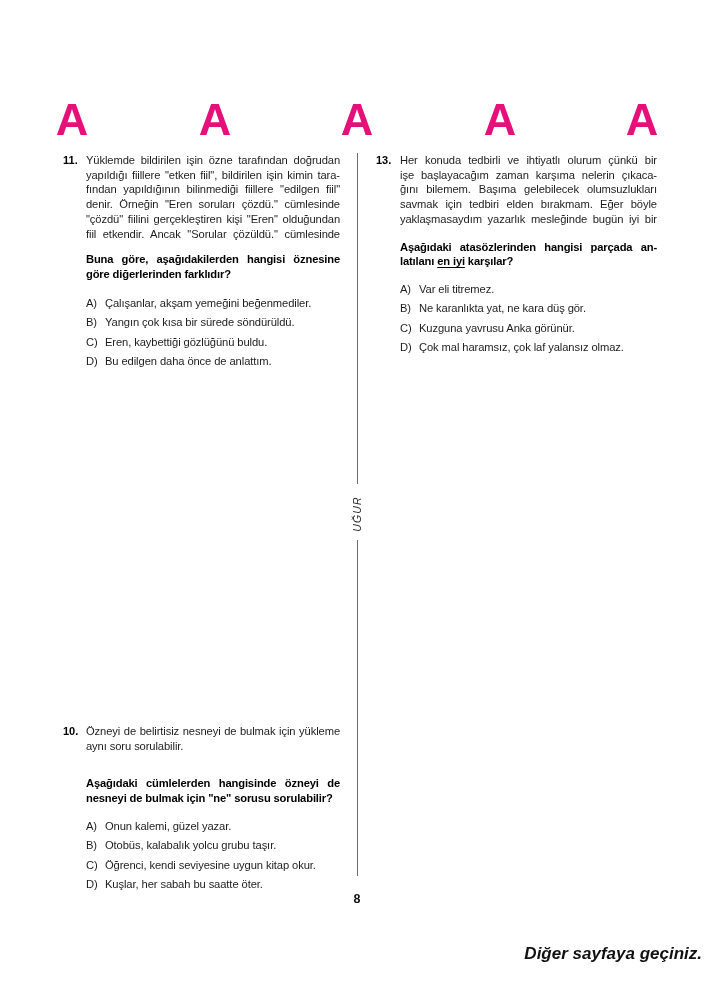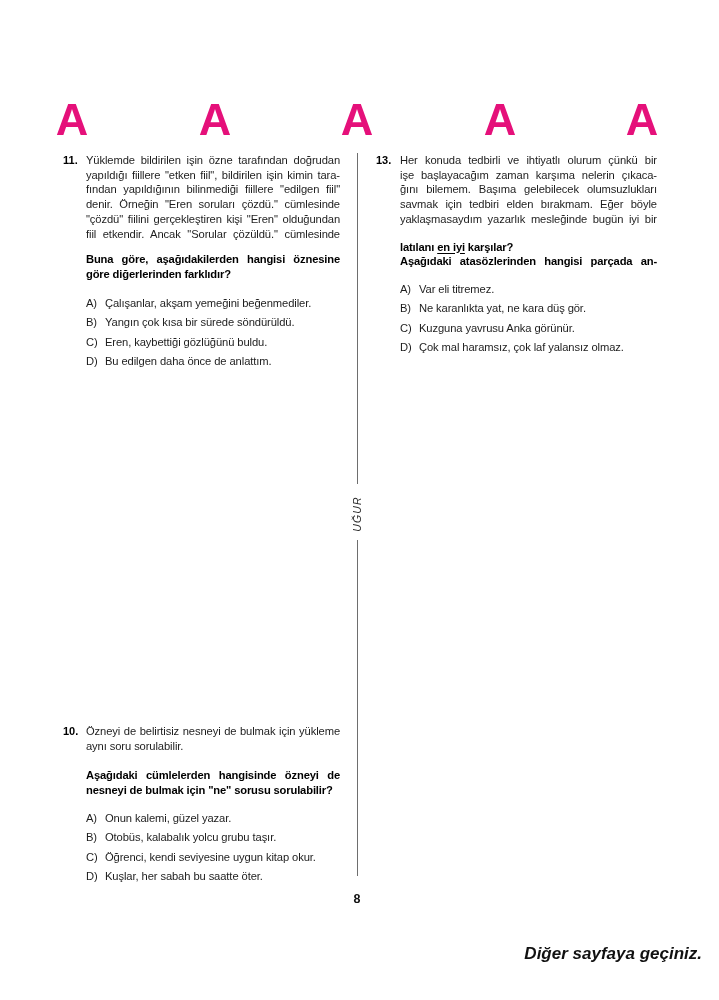--- a/index.html
+++ b/index.html
@@ -25,21 +25,21 @@
   #q13 .qbody { padding-left:24px; }
 
   .ln {
     font-size:11.2px; line-height:14.7px; letter-spacing:-0.1px;
     white-space:nowrap; text-align:justify; text-align-last:justify; color:#1d1d1d;
   }
   .ln-last { text-align-last:left; }
 
   .stem { }
   #q11 .stem { margin-top:11px; }
-  #q12 .stem { margin-top:15px; }
+  #q12 .stem { margin-top:23px; }
   #q13 .stem { margin-top:13px; }
   .stem .ln { font-weight:700; color:#000; letter-spacing:-0.15px; }
   .u { text-decoration:underline; text-underline-offset:2px; }
 
   #q11 .opts { margin-top:14px; }
   #q12 .opts { margin-top:13px; }
   #q13 .opts { margin-top:13px; }
   .opt {
     display:flex; line-height:14.8px; margin-bottom:4.7px;
     font-size:11.2px; letter-spacing:-0.1px; color:#1d1d1d; white-space:nowrap;
@@ -144,22 +144,22 @@
 
   <section class="q" id="q13">
     <span class="qnum">13.</span>
     <div class="qbody">
       <div class="ln">Her konuda tedbirli ve ihtiyatlı olurum çünkü bir</div>
       <div class="ln">işe başlayacağım zaman karşıma nelerin çıkaca-</div>
       <div class="ln">ğını bilemem. Başıma gelebilecek olumsuzlukları</div>
       <div class="ln">savmak için tedbiri elden bırakmam. Eğer böyle</div>
       <div class="ln">yaklaşmasaydım yazarlık mesleğinde bugün iyi bir</div>
       <div class="stem">
+        <div class="ln">Aşağıdaki atasözlerinden hangisi parçada an-</div>
         <div class="ln ln-last"><span>latılanı </span><span class="u">en iyi</span><span> karşılar?</span></div>
-        <div class="ln">Aşağıdaki atasözlerinden hangisi parçada an-</div>
       </div>
       <div class="opts">
         <div class="opt">
           <span class="opt-label">A)</span>
           <span class="opt-text">Var eli titremez.</span>
         </div>
         <div class="opt">
           <span class="opt-label">B)</span>
           <span class="opt-text">Ne karanlıkta yat, ne kara düş gör.</span>
         </div>

